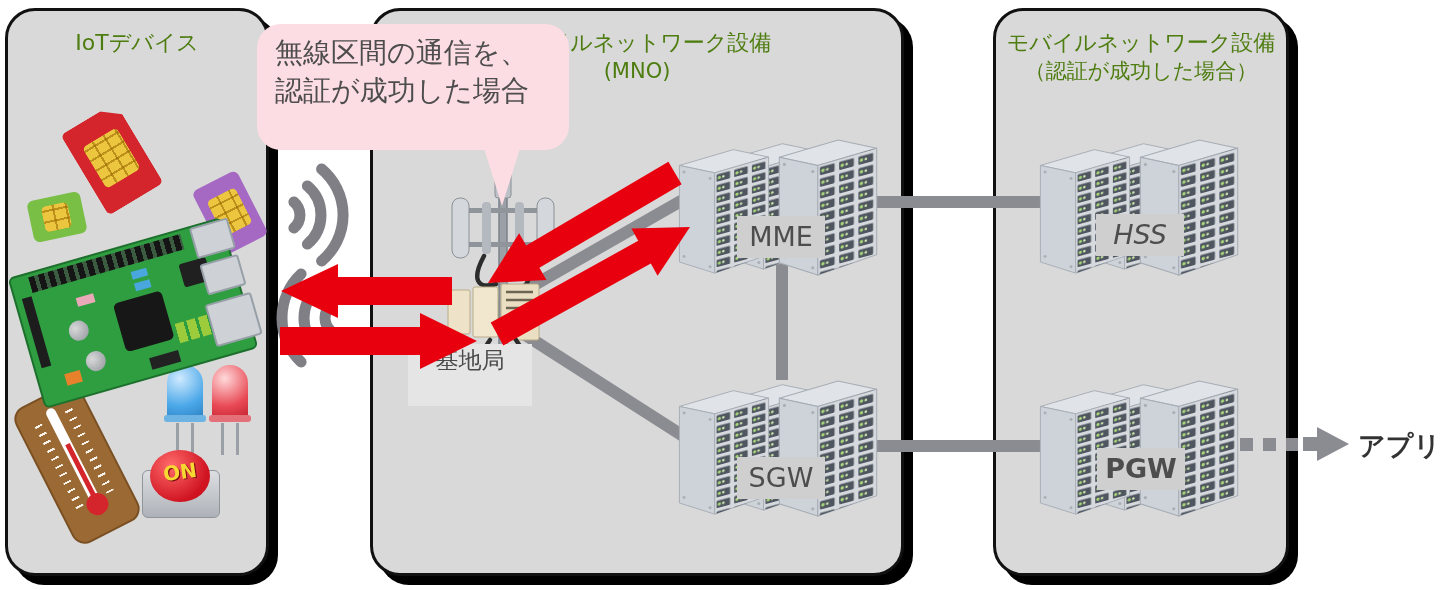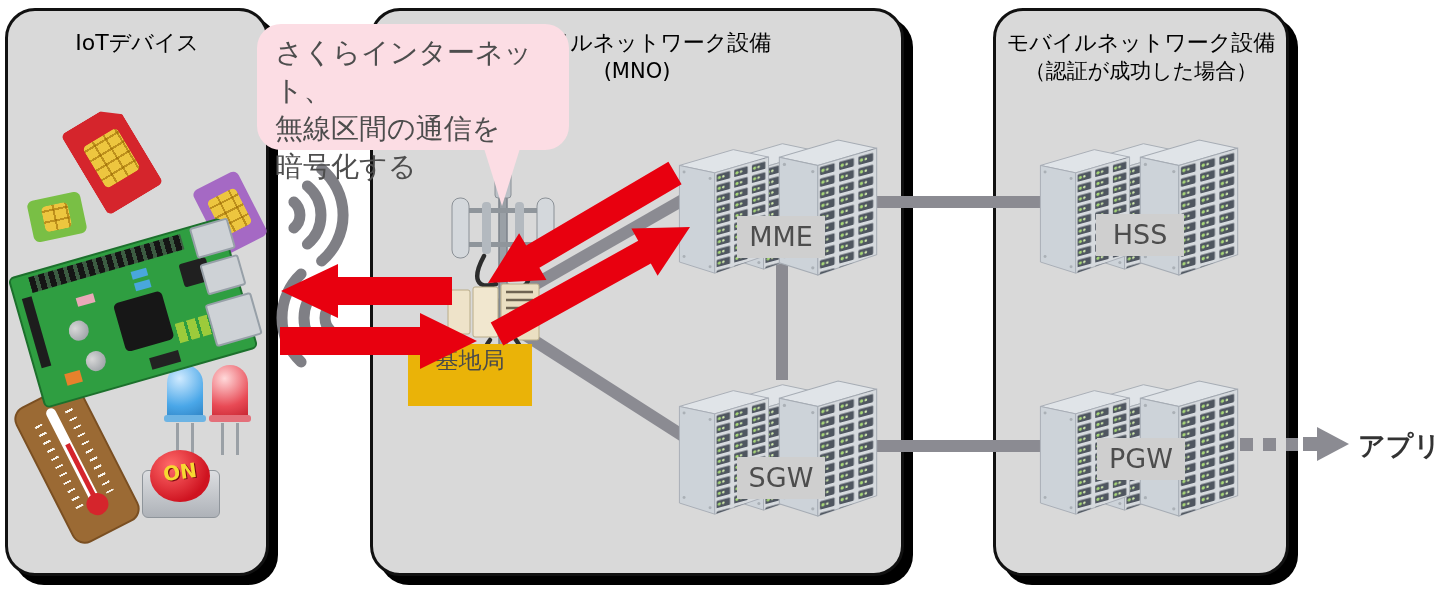--- a/index.html
+++ b/index.html
@@ -5,21 +5,21 @@
   html,body{margin:0;padding:0;background:#fff;}
   body{font-family:"DejaVu Sans","Liberation Sans",sans-serif;}
   #stage{position:relative;width:1442px;height:590px;overflow:hidden;background:#fff;}
 
   .panel{position:absolute;background:#d9d9d9;border:3px solid #111;border-radius:30px;
          box-shadow:9px 9px 0 #000;z-index:1;}
   #panel-device{left:5px;top:8px;width:258px;height:562px;}
   #panel-mno{left:370px;top:8px;width:528px;height:562px;}
   #panel-sakura{left:993px;top:8px;width:290px;height:562px;}
 
-  .panel-title{position:absolute;left:0;right:0;top:18px;text-align:center;color:#000000;
+  .panel-title{position:absolute;left:0;right:0;top:18px;text-align:center;color:#4d7c0f;
                font-size:22px;line-height:28px;z-index:5;}
   .panel-title .sub{font-size:21px;}
 
   
   #callout{position:absolute;left:257px;top:24px;width:312px;height:126px;background:#fcdde4;
            border-radius:24px;z-index:50;color:#4d4d4d;font-size:28px;line-height:38px;
            padding:10px 6px 0 18px;box-sizing:border-box;}
   #callout-tail{position:absolute;left:482px;top:142px;width:0;height:0;z-index:49;
            border-top:64px solid #fcdde4;border-left:20px solid transparent;border-right:20px solid transparent;}
 
@@ -36,24 +36,24 @@
        border-left:32px solid #8b8b92;border-top:17px solid transparent;border-bottom:17px solid transparent;}
   #app-label{position:absolute;left:1358px;top:428px;font-size:27px;font-weight:700;color:#333;z-index:10;}
 
   
   .racks{position:absolute;z-index:14;}
   #racks-mme{left:677px;top:135px;} #racks-sgw{left:677px;top:376px;}
   #racks-hss{left:1038px;top:135px;} #racks-pgw{left:1038px;top:376px;}
   .node-label{position:absolute;background:#cfcfcf;color:#4d4d4d;font-size:27px;text-align:center;
               z-index:16;width:88px;height:42px;line-height:42px;}
   #label-mme{left:737px;top:216px;} #label-sgw{left:737px;top:457px;}
-  #label-hss{left:1096px;top:214px;} #label-pgw{left:1097px;top:438px;}
+  #label-hss{left:1096px;top:214px;font-style:italic;} #label-pgw{left:1097px;top:448px;font-weight:bold;}
 
   #tower{position:absolute;left:432px;top:150px;z-index:15;}
-  #label-enb{position:absolute;left:408px;top:344px;width:124px;height:62px;background:#eab308;
+  #label-enb{position:absolute;left:408px;top:344px;width:124px;height:62px;background:#e5e5e5;
              color:#4a4a4a;text-align:center;font-size:23px;line-height:29px;padding-top:2px;
              box-sizing:border-box;z-index:16;}
 
   #waves{position:absolute;left:255px;top:150px;z-index:30;}
   #red-arrows{position:absolute;left:0;top:0;z-index:40;pointer-events:none;}
 
   
   .abs{position:absolute;}
   .sim{position:absolute;border-radius:6px;}
   .sim .pad{position:absolute;background:#edc63f;border-radius:5px;
@@ -290,18 +290,17 @@
 
   <svg id="red-arrows" width="1442" height="590" viewBox="0 0 1442 590">
     <polygon points="281,291 338,264 338,277 452,277 452,305 338,305 338,318" fill="#e8000f"></polygon>
     <polygon points="477,341 420,313 420,327 280,327 280,355 420,355 420,369" fill="#e8000f"></polygon>
     <polygon points="488,283 519.1,233.3 526.2,245.4 668.4,161.8 681.6,184.2 539.4,267.8 546.5,279.9" fill="#e8000f"></polygon>
     <polygon points="690,227 631.4,228.6 638.2,240.8 490.7,322.6 503.3,345.4 650.8,263.6 657.6,275.8" fill="#e8000f"></polygon>
   </svg>
 
   <div id="callout-tail"></div>
   <div id="callout">
-    <div>さくらインターネット、</div>
-    <div>無線区間の通信を</div>
-    <div>暗号化する</div>
+    <div>無線区間の通信を、</div>
+    <div>認証が成功した場合</div>
   </div>
 
 </div>
 
 </body></html>

